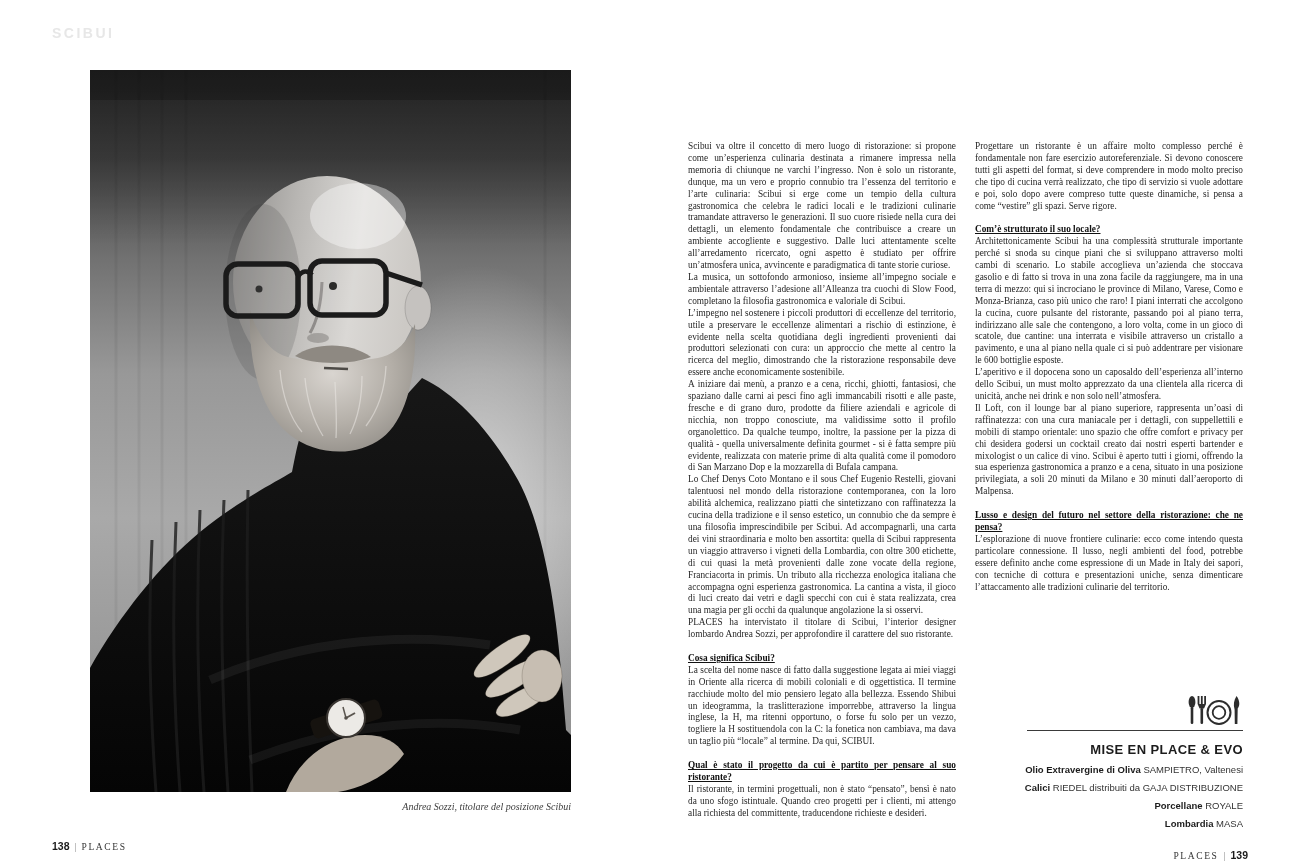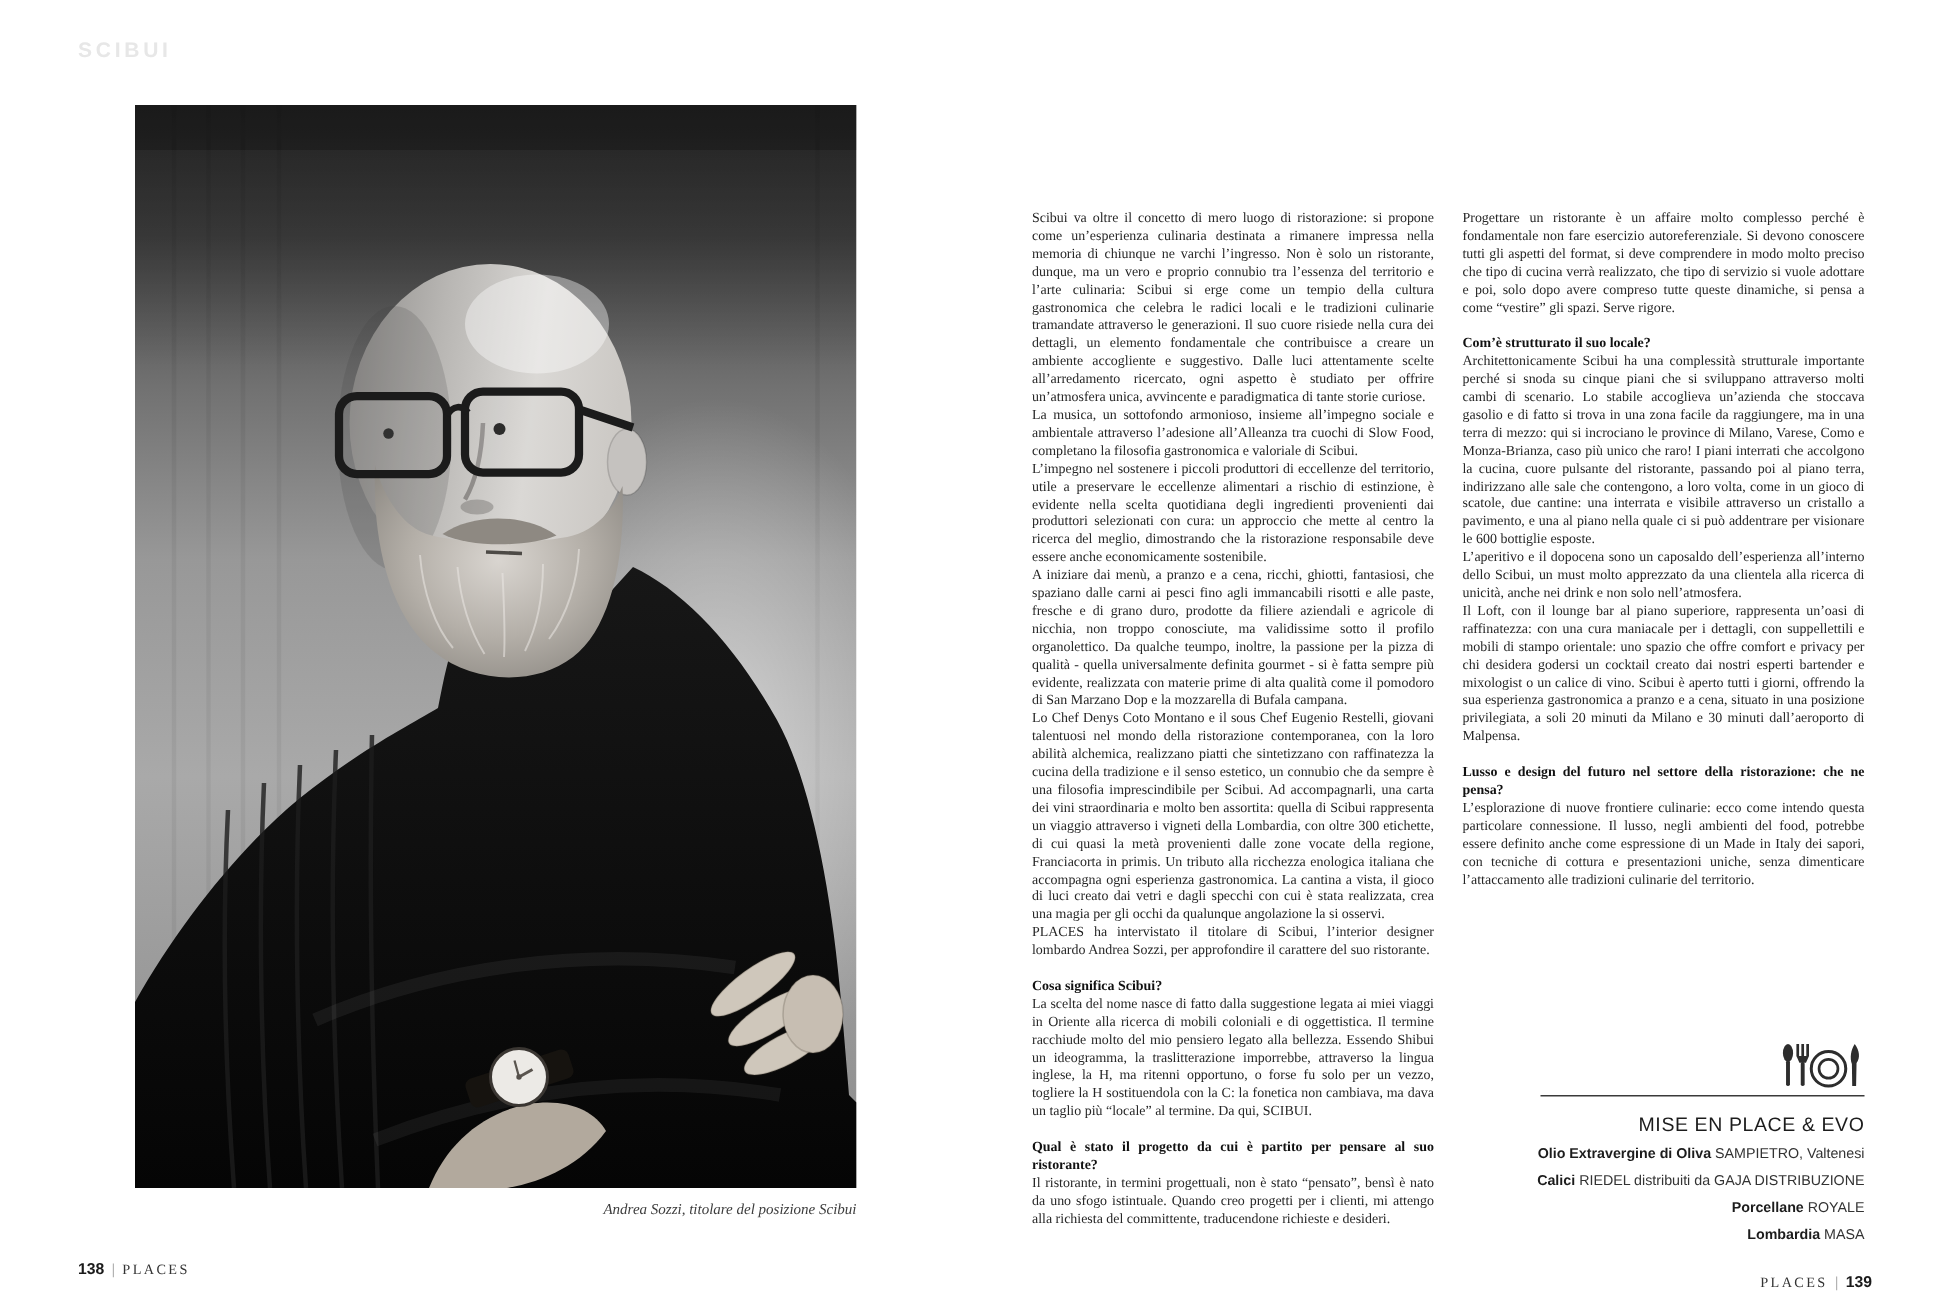--- a/index.html
+++ b/index.html
@@ -22,29 +22,29 @@
   }
   
   .col{
     position:absolute;top:141px;width:268px;
     font-size:9.3px;line-height:11.9px;text-align:justify;color:#262626;
     -webkit-hyphens:auto;hyphens:auto;
   }
   .col-1{left:688px;}
   .col-2{left:975px;}
   .col p{margin:0;}
-  .col .q{font-weight:700;color:#111;margin-top:11.9px;}
+  .col .q{font-weight:700;color:#111;margin-top:11.9px;text-decoration:underline;}
   
   .mise{
     position:absolute;right:57px;top:694px;width:260px;text-align:right;
     font-family:"Liberation Sans",sans-serif;color:#2a2a2a;
   }
   .mise-icons{height:32px;display:flex;justify-content:flex-end;}
   .mise-rule{border:0;border-top:1.5px solid #3a3a3a;width:216px;margin:4px 0 0 auto;}
-  .mise-title{font-size:13px;font-weight:400;color:#1c1c1c;letter-spacing:.4px;margin-top:11px;}
+  .mise-title{font-size:13px;font-weight:700;color:#1c1c1c;letter-spacing:.4px;margin-top:11px;}
   .mise-item{font-size:9.5px;margin-top:7px;color:#333;}
   .mise-item .b{font-weight:700;color:#1c1c1c;text-align:center;}
   
   .footer{position:absolute;font-size:10px;color:#222;}
   .footer .num{font-family:"Liberation Sans",sans-serif;font-weight:700;font-size:10.5px;color:#1a1a1a;}
   .footer .sep{color:#8a8a8a;padding:0 5px;font-weight:400;}
   .footer .mag{font-family:"Liberation Serif",serif;font-size:9.5px;letter-spacing:1.6px;color:#333;}
   .footer-left{left:52px;top:840px;}
   .footer-right{right:52px;top:849px;}
 </style>

